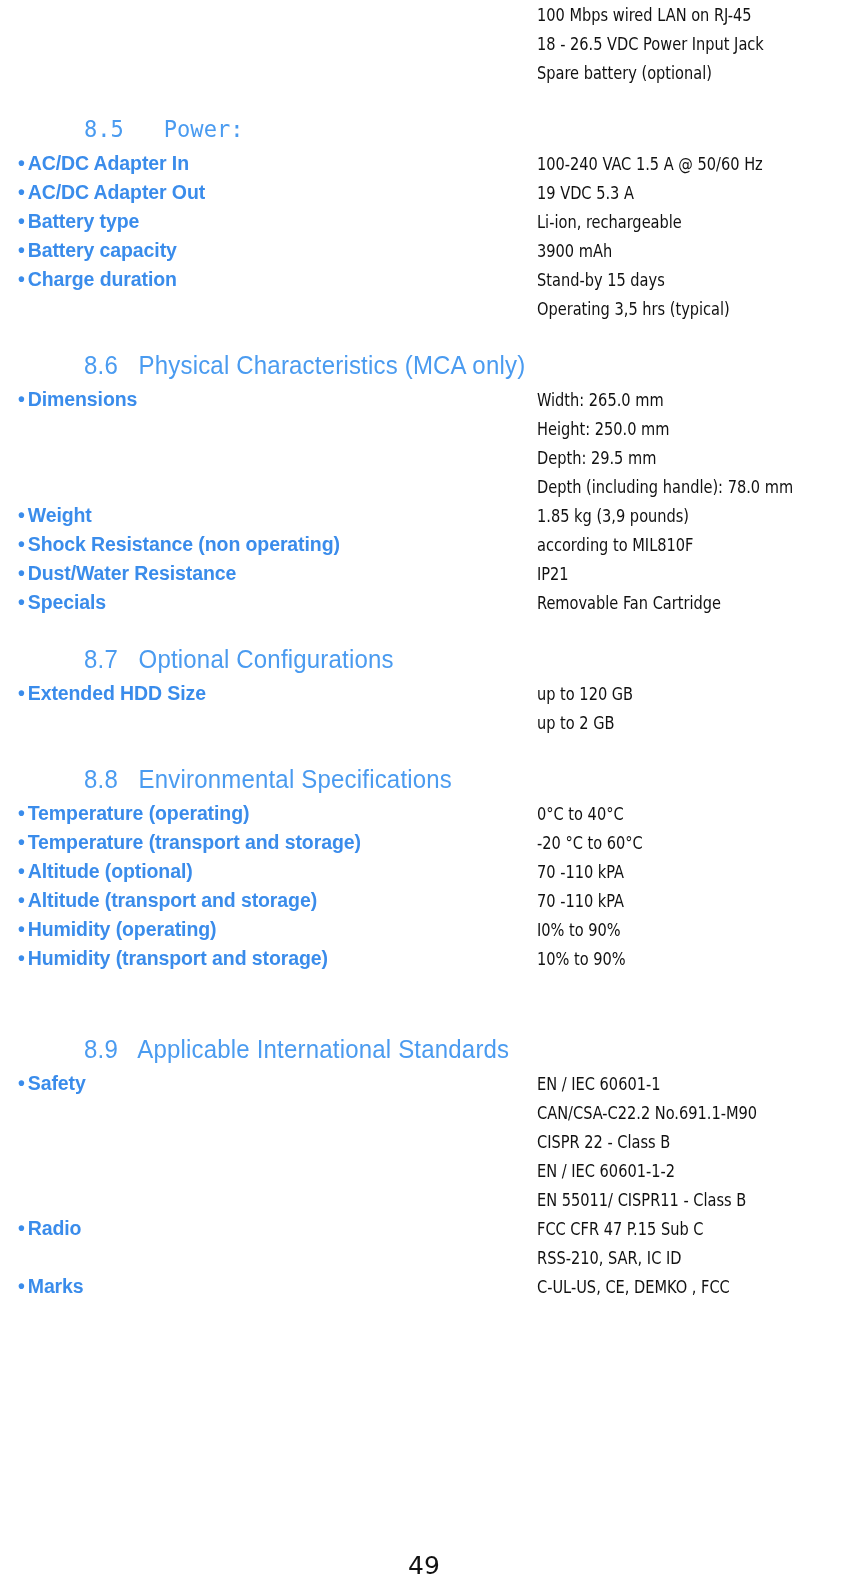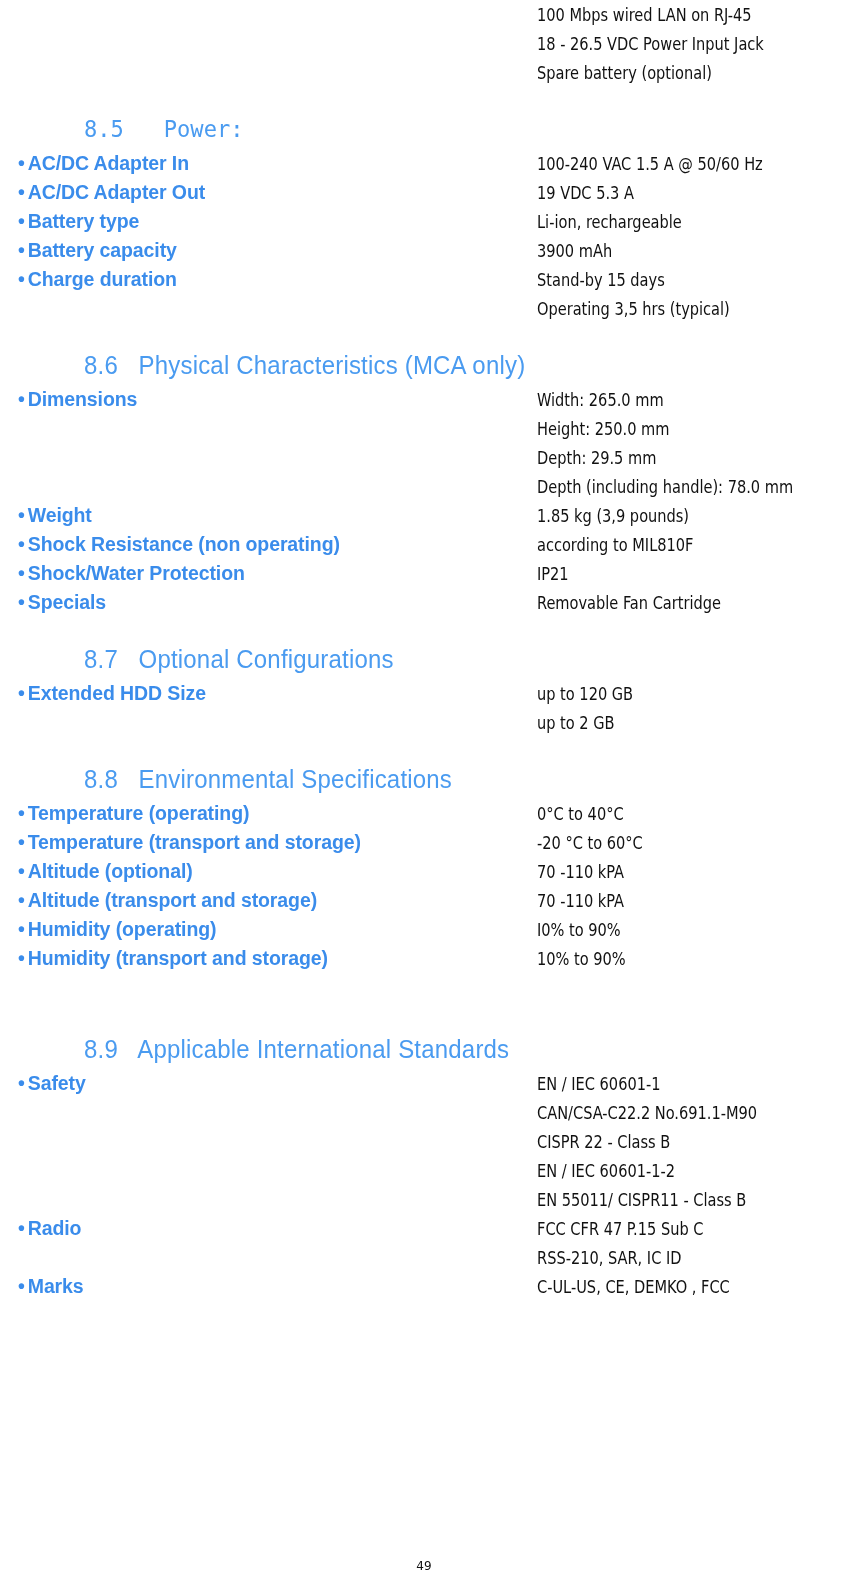--- a/index.html
+++ b/index.html
@@ -100,21 +100,21 @@
   .spacer-md { height: 22px; }
   .spacer-lg { height: 34px; }
 
   .footer {
     position: absolute;
     left: 0;
     bottom: 18px;
     width: 848px;
     text-align: center;
     color: #111111;
-    font-size: 12px;
+    font-size: 25px;
     font-family: "DejaVu Sans", sans-serif;
     line-height: 24px;
   }
 </style>
 </head>
 <body>
 
 <div class="page">
   <div class="content" id="content">
       <div class="row">
@@ -179,21 +179,21 @@
       </div>
       <div class="row">
         <div class="label"><span class="bullet">•</span><span>Weight</span></div>
         <div class="value">1.85 kg (3,9 pounds)</div>
       </div>
       <div class="row">
         <div class="label"><span class="bullet">•</span><span>Shock Resistance (non operating)</span></div>
         <div class="value">according to MIL810F</div>
       </div>
       <div class="row">
-        <div class="label"><span class="bullet">•</span><span>Shock/Water Protection</span></div>
+        <div class="label"><span class="bullet">•</span><span>Dust/Water Resistance</span></div>
         <div class="value">IP21</div>
       </div>
       <div class="row">
         <div class="label"><span class="bullet">•</span><span>Specials</span></div>
         <div class="value">Removable Fan Cartridge</div>
       </div>
       <div class="spacer-md"></div>
       <div class="heading">
         <div class="htext">8.7   Optional Configurations</div>
       </div>

